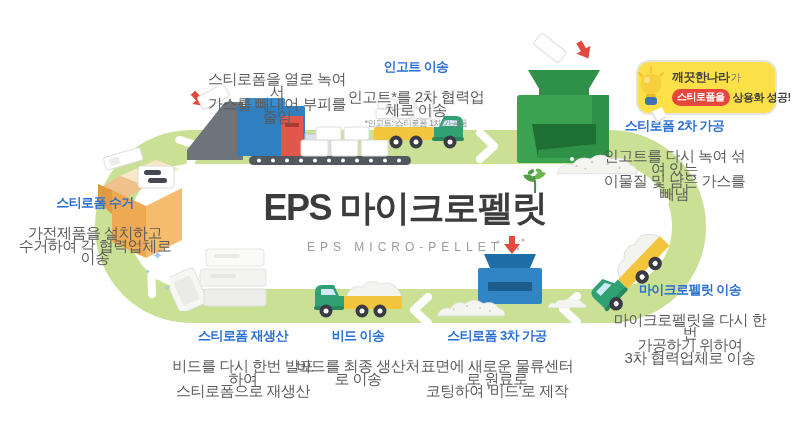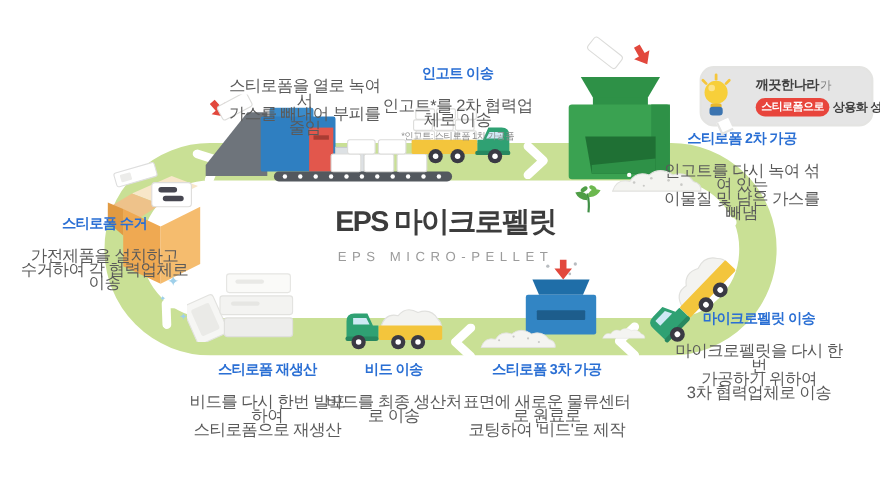--- a/index.html
+++ b/index.html
@@ -15,27 +15,27 @@
   .icon-abs { position:absolute; z-index:3; }
 
   
   .label { position:absolute; z-index:5; text-align:center; }
   .s-title { font-size:13px; font-weight:800; color:#2a6fd4; letter-spacing:-0.6px; }
   .s-desc { margin-top:15px; font-size:15px; line-height:12.5px; color:#5a5a5a; letter-spacing:-0.5px; }
   .s-note { margin-top:2px; font-size:8.5px; color:#8c8c8c; letter-spacing:-0.5px; }
 
   
   .center-block { position:absolute; left:240px; top:184px; width:330px; text-align:center; z-index:4; }
-  .main-title { font-size:26px; font-weight:800; color:#3c3c3c; letter-spacing:-1.5px; }
+  .main-title { font-size:36px; font-weight:800; color:#3c3c3c; letter-spacing:-1.5px; }
   .main-sub { margin-top:7px; font-size:12px; font-weight:400; color:#9b9b9b; letter-spacing:5px; }
   .leaf-sprig { position:absolute; left:518px; top:168px; z-index:6; }
 
   
-  .bubble { position:absolute; left:636px; top:60px; width:158px; z-index:6;
-    background:#e5e5e5; border:2px solid #e4e4e2; border-radius:13px; padding:7px 8px 7px 49px; }
+  .bubble { position:absolute; left:636px; top:60px; width:141px; z-index:6;
+    background:#fde047; border:2px solid #e4e4e2; border-radius:13px; padding:7px 8px 7px 34px; }
   .bubble-tail { position:absolute; left:15px; bottom:-8px; width:12px; height:12px; background:#fff;
     border-right:2px solid #e4e4e2; border-bottom:2px solid #e4e4e2; transform:rotate(65deg); }
   .bulb { position:absolute; left:-4px; top:4px; }
   .b-row { display:flex; align-items:center; justify-content:flex-start; white-space:nowrap; }
   .b-brand { font-size:12px; font-weight:800; color:#3f3f3f; letter-spacing:-0.5px; }
   .b-particle { font-size:10.5px; color:#7c7c7c; margin-left:1px; }
   .b-badge { background:#e8453c; color:#fff; font-size:10px; font-weight:700; letter-spacing:-0.5px;
     padding:1px 5px 2px; border-radius:9px; margin-top:3px; }
   .b-suffix { font-size:11px; font-weight:800; color:#3f3f3f; margin-left:3px; margin-top:3px; letter-spacing:-0.5px; }
 
@@ -240,21 +240,21 @@
         <circle cx="13" cy="14" r="3" fill="#fbe38a"></circle>
         <rect x="12" y="28" width="10" height="4" rx="1.5" fill="#e8b82f"></rect>
         <rect x="11" y="31" width="12" height="8" rx="3" fill="#3c74b0"></rect>
       </svg>
     </div>
     <div class="b-row">
       <span class="b-brand">깨끗한나라</span>
         <span class="b-particle">가</span>
     </div>
     <div class="b-row">
-      <span class="b-badge">스티로폼으로</span>
+      <span class="b-badge">스티로폼을</span>
         <span class="b-suffix">상용화 성공!</span>
     </div>
   </div>
 
   <div class="icon-abs" style="left:580px;top:240px;transform:rotate(-46deg);z-index:4">
     <svg width="96" height="54" viewBox="0 0 92 52">
       <path d="M34,30 Q38,16 50,19 Q57,10 68,16 Q80,12 86,22 Q90,26 89,30 Z" fill="#f3f3f0" stroke="#e0e0dd"></path>
       <rect x="32" y="28" width="58" height="13" rx="1.5" fill="#f3c53c"></rect>
       <path d="M3,41 L3,24 Q3,17 10,17 L22,17 L27,28 L32,28 L32,41 Z" fill="#2fa173"></path>
       <path d="M9,21 L21,21 L24,27 L9,27 Z" fill="#cfe9f5"></path>

